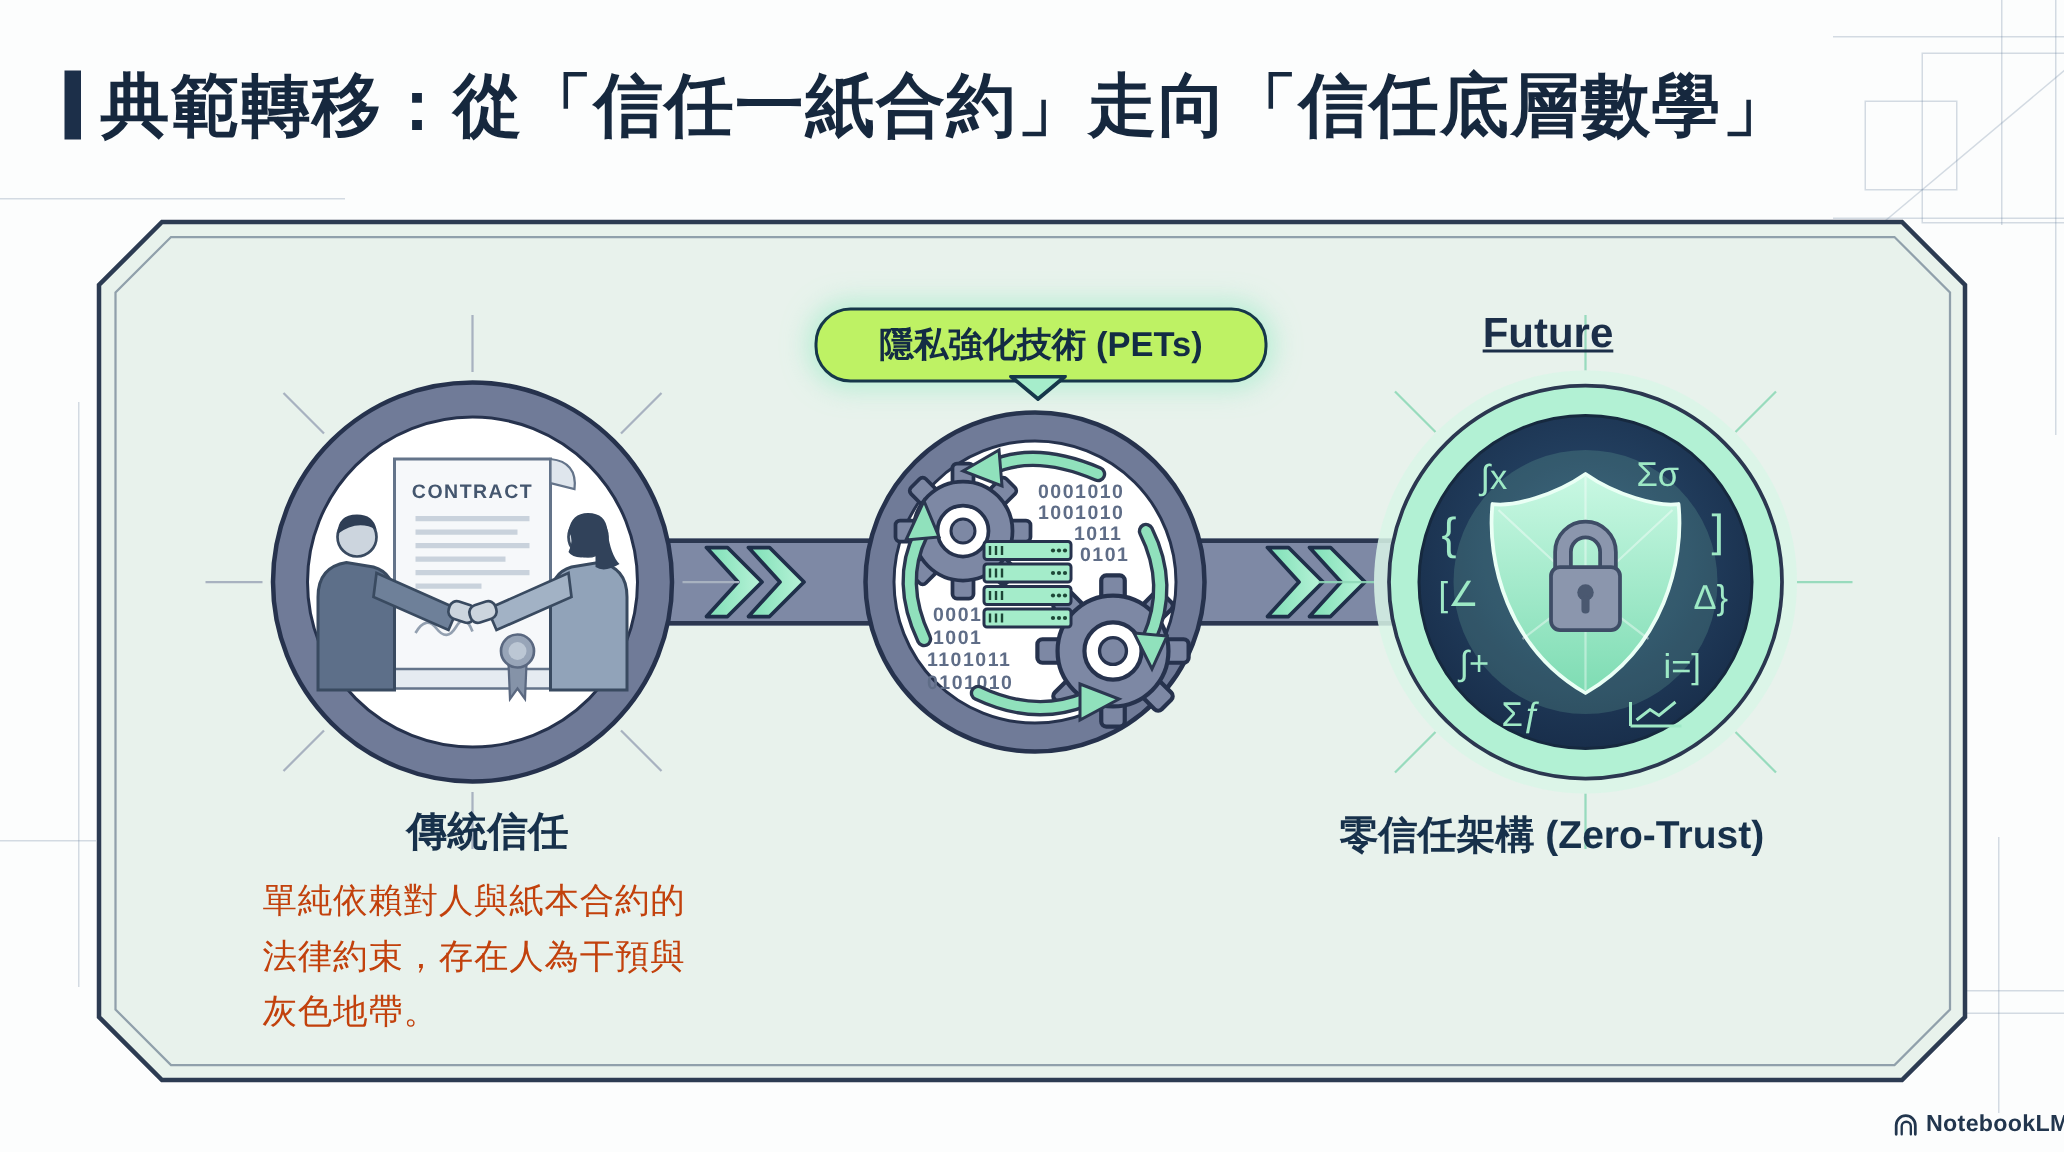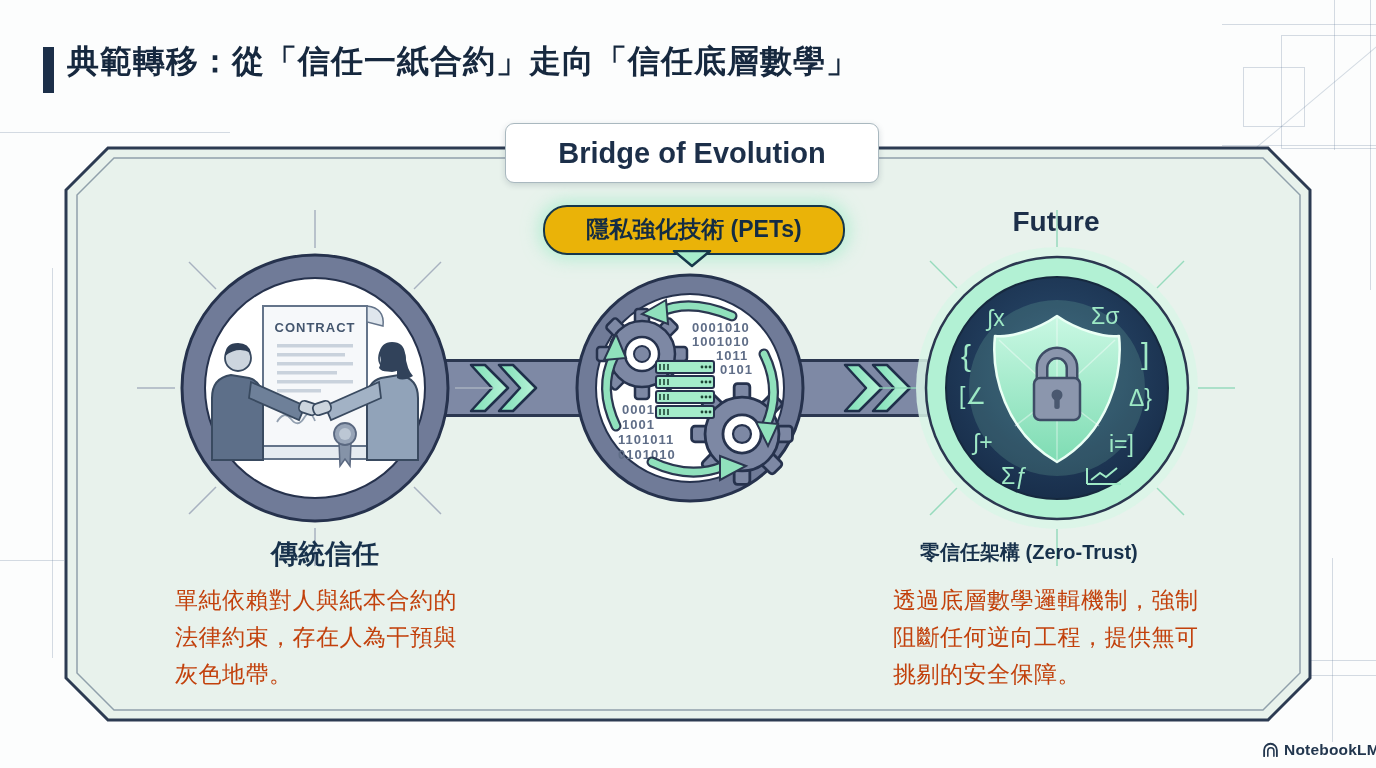--- a/index.html
+++ b/index.html
@@ -12,47 +12,47 @@
   .stage{position:absolute;left:0;top:0;width:1376px;height:768px;}
 
   
   .bp{position:absolute;border-color:rgba(104,128,158,.28);border-style:solid;border-width:0;pointer-events:none;}
   .diag{position:absolute;border-top:1px solid rgba(104,128,158,.28);transform-origin:left center;pointer-events:none;}
 
   
   .title-bar{position:absolute;left:43px;top:47px;width:11px;height:46px;background:#1c2f49;}
   .page-title{
     position:absolute;left:67px;top:40px;width:1200px;
-    font-size:32px;font-weight:800;color:#16283e;letter-spacing:1px;white-space:nowrap;
+    font-size:46px;font-weight:800;color:#16283e;letter-spacing:1px;white-space:nowrap;
   }
 
   
   .panel-svg{position:absolute;left:64px;top:146px;}
 
   
   .bridge-box{
     position:absolute;left:505px;top:123px;width:372px;height:58px;
     background:#ffffff;border:1.5px solid #a9b8bf;border-radius:9px;
     box-shadow:0 2px 6px rgba(40,60,80,.18);
     text-align:center;line-height:58px;
     font-size:29px;font-weight:800;color:#1c2f49;z-index:6;
   }
 
   
   .stage-label{
     position:absolute;top:206px;font-size:28px;font-weight:800;color:#1c2f49;
     text-align:center;width:200px;z-index:5;
   }
   .lbl-past{left:218px;}
-  .lbl-future{left:956px;}
+  .lbl-future{left:932px;text-decoration:underline;}
 
   
   .pill{
     position:absolute;left:543px;top:205px;width:298px;height:46px;
-    background:#eab308;border:2.5px solid #16374a;border-radius:24px;
+    background:#bef264;border:2.5px solid #16374a;border-radius:24px;
     box-shadow:0 0 16px 5px rgba(150,235,195,.55);
     text-align:center;line-height:44px;font-size:23px;font-weight:800;color:#132c44;z-index:6;
   }
   .pill-tail{position:absolute;left:672px;top:250px;z-index:6;}
 
   
   .band{
     position:absolute;left:315px;top:359px;width:742px;height:58px;
     background:#7e89a5;border:3px solid #2b3750;box-sizing:border-box;z-index:1;
   }
@@ -61,21 +61,21 @@
   .chev2{left:842px;top:362px;}
 
   .circle-svg{position:absolute;z-index:3;}
   .c-past{left:135px;top:208px;}
   .c-present{left:550px;top:248px;}
   .c-future{left:877px;top:208px;}
 
   
   .col-heading{position:absolute;font-weight:800;color:#17314b;z-index:5;}
   .h-past{left:175px;top:536px;width:300px;text-align:center;font-size:27px;}
-  .h-future{left:920px;top:539px;width:360px;font-size:20px;}
+  .h-future{left:893px;top:539px;width:360px;font-size:26px;}
   .body-text{
     position:absolute;font-size:23px;color:#c2410c;line-height:37px;letter-spacing:.5px;
     overflow-wrap:anywhere;z-index:5;
   }
   .p-past{left:175px;top:582px;width:300px;}
   .p-present{left:545px;top:582px;width:300px;}
   .p-future{left:893px;top:582px;width:320px;}
 
   
   .brand{
@@ -133,21 +133,20 @@
   <div class="band"></div>
   <svg class="chev chev1" width="70" height="52" viewBox="0 0 70 52">
     <path d="M3,3 h14 l23,23 l-23,23 h-14 l21,-23 z" fill="url(#chevGrad)" stroke="#1f2f4a" stroke-width="2.5" stroke-linejoin="round"></path>
     <path d="M31,3 h14 l23,23 l-23,23 h-14 l21,-23 z" fill="url(#chevGrad)" stroke="#1f2f4a" stroke-width="2.5" stroke-linejoin="round"></path>
   </svg>
   <svg class="chev chev2" width="70" height="52" viewBox="0 0 70 52">
     <path d="M3,3 h14 l23,23 l-23,23 h-14 l21,-23 z" fill="url(#chevGrad)" stroke="#1f2f4a" stroke-width="2.5" stroke-linejoin="round"></path>
     <path d="M31,3 h14 l23,23 l-23,23 h-14 l21,-23 z" fill="url(#chevGrad)" stroke="#1f2f4a" stroke-width="2.5" stroke-linejoin="round"></path>
   </svg>
 
-  <div class="bridge-box">Bridge of Evolution</div>
   <div class="stage-label lbl-future">Future</div>
   <div class="pill">隱私強化技術 (PETs)</div>
   <svg class="pill-tail" width="40" height="18" viewBox="0 0 40 18">
     <path d="M2,1 L38,1 L20,16 Z" fill="#a6edcb" stroke="#16374a" stroke-width="2.5" stroke-linejoin="round"></path>
   </svg>
 
   <svg class="circle-svg c-past" width="360" height="360" viewBox="-180 -180 360 360">
     <g stroke="#a8b2c0" stroke-width="1.5">
       <line x1="-178" y1="0" x2="-140" y2="0"></line>
         <line x1="140" y1="0" x2="178" y2="0"></line>
@@ -329,21 +328,20 @@
       <path d="M-15,-8 v-12 a15,15 0 0 1 30,0 v12" stroke="#8b96ad" stroke-width="8" fill="none"></path>
       <rect x="-23" y="-10" width="46" height="42" rx="6" fill="#8b96ad" stroke="#3e4c66" stroke-width="2.5"></rect>
       <circle cx="0" cy="7" r="5.5" fill="#4a5870"></circle>
       <rect x="-2.7" y="9" width="5.4" height="12" rx="2.5" fill="#4a5870"></rect>
     </g>
   </svg>
 
   <div class="col-heading h-past">傳統信任</div>
   <div class="col-heading h-future">零信任架構 (Zero-Trust)</div>
   <div class="body-text p-past">單純依賴對人與紙本合約的法律約束，存在人為干預與灰色地帶。</div>
-  <div class="body-text p-future">透過底層數學邏輯機制，強制阻斷任何逆向工程，提供無可挑剔的安全保障。</div>
 
   <div class="brand">
     <svg width="17" height="17" viewBox="0 0 24 24">
       <path d="M3,20 v-8.5 a9,9 0 0 1 18,0 v8.5" fill="none" stroke="#22364e" stroke-width="2.6" stroke-linecap="round"></path>
       <path d="M8.2,20 v-7.5 a4.3,4.3 0 0 1 8.6,0 v7.5" fill="none" stroke="#22364e" stroke-width="2.2" stroke-linecap="round"></path>
     </svg>
     <span class="brand-text">NotebookLM</span>
   </div>
 
 </div>

